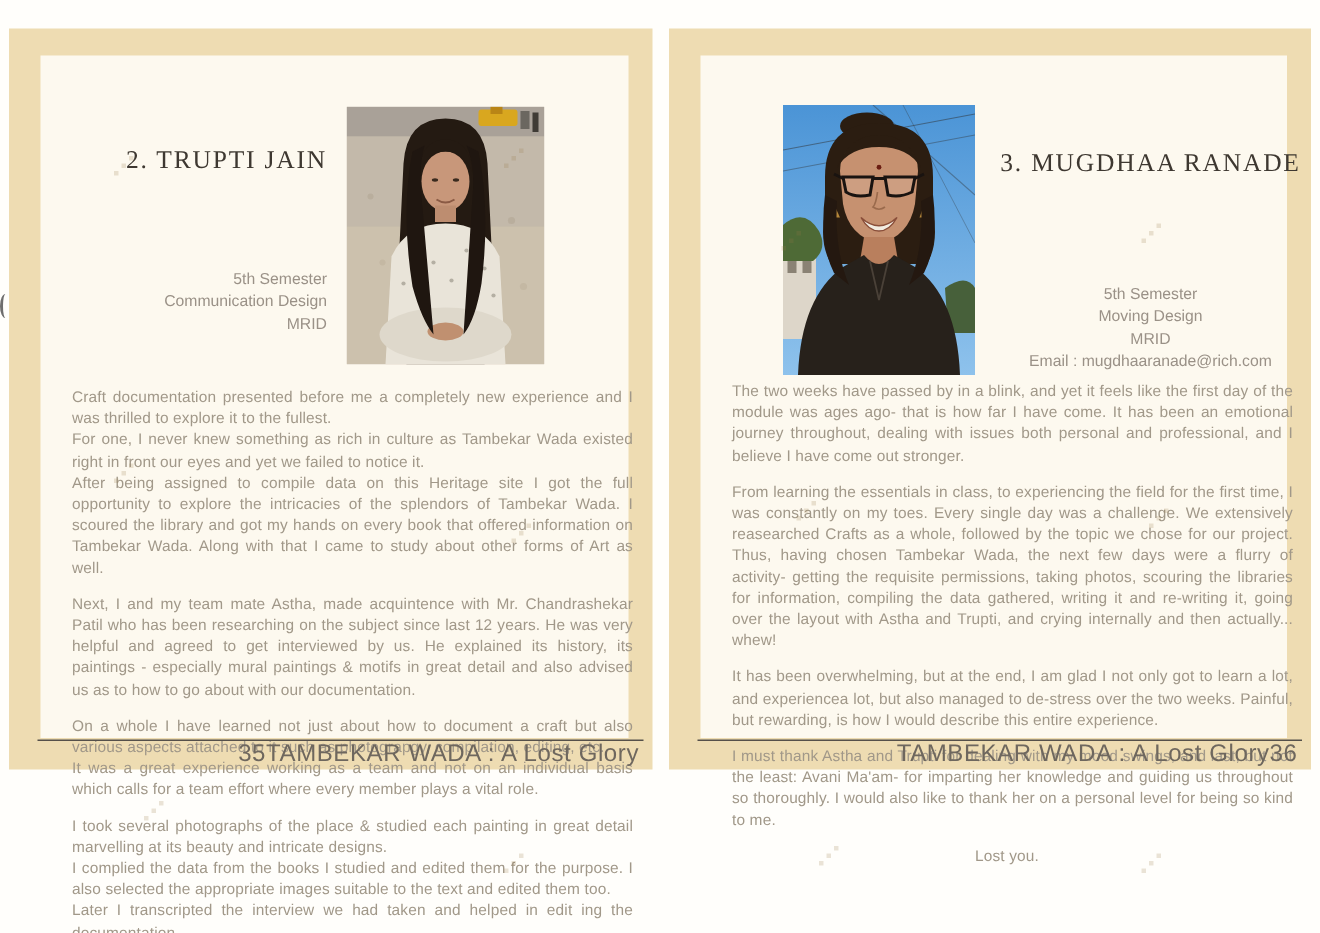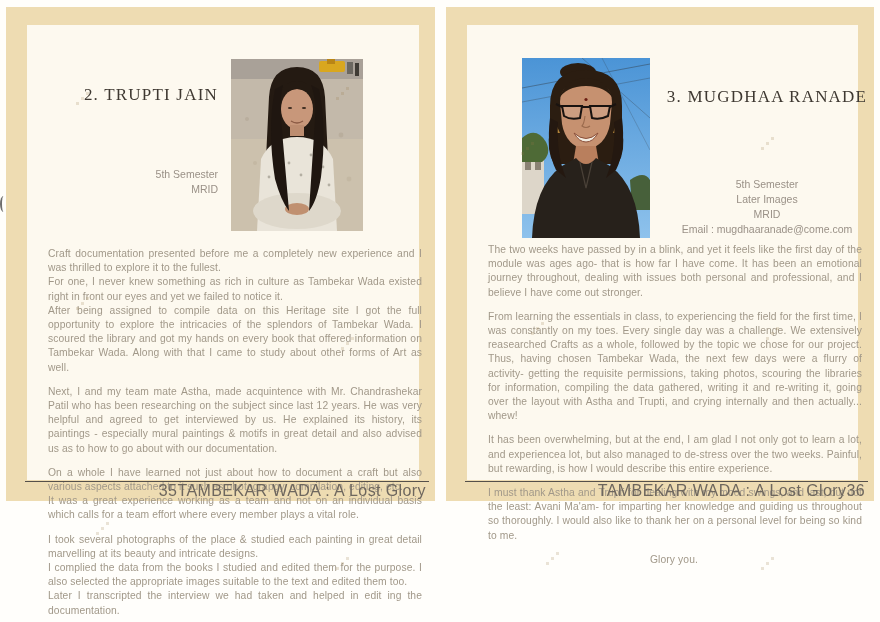--- a/index.html
+++ b/index.html
@@ -3,21 +3,21 @@
 <meta charset="utf-8">
 <style>
   html,body{margin:0;padding:0;}
   body{
     width:880px;height:622px;position:relative;overflow:hidden;
     background:#fffefb;
     font-family:"Liberation Sans",sans-serif;
   }
   .spread{position:absolute;inset:0;}
   
-  .page{position:absolute;top:7px;height:494px;background:#eedcb2;}
+  .page{position:absolute;top:19px;height:494px;background:#eedcb2;}
   .page.left{left:6px;width:429px;}
   .page.right{left:446px;width:428px;}
   .sheet{position:absolute;left:21px;top:18px;right:16px;bottom:21px;background:#fdf9ef;}
   .rule{position:absolute;left:19px;right:6px;bottom:19px;height:1.5px;background:#55504a;}
   .footer{position:absolute;left:24px;right:9px;bottom:3px;height:14px;
     display:flex;justify-content:flex-end;align-items:center;
     font-size:16px;letter-spacing:.4px;color:#6e675e;}
   
   .profile{position:absolute;color:#9a9187;}
   .profile h1{
@@ -53,20 +53,21 @@
 
 <div class="spread">
 
   <section class="page left">
     <div class="sheet"></div>
 
     <div class="profile profile-left">
       <h1>2. TRUPTI JAIN</h1>
       <div class="details">
           <div class="li-detail-line">5th Semester</div>
+          <div class="li-detail-line">Communication Design</div>
           <div class="li-detail-line">MRID</div>
         </div>
     </div>
 
     <div class="photo trupti">
       <svg viewBox="0 0 132 172" preserveAspectRatio="none">
         <rect width="132" height="172" fill="#bdb3a5"></rect>
         <rect width="132" height="20" fill="#a9a198"></rect>
         <rect y="20" width="132" height="60" fill="#c3b9aa"></rect>
         <rect y="80" width="132" height="92" fill="#ccc1ad"></rect>
@@ -172,32 +173,32 @@
         <path d="M58 104 L64 130 L70 104" stroke="#4a4138" stroke-width="1.2" fill="none"></path>
         <path d="M28 60 Q24 92 34 112 L44 120 Q34 96 36 64 Z" fill="#241810"></path>
         <path d="M100 60 Q104 92 94 112 L84 120 Q94 96 92 64 Z" fill="#241810"></path>
       </svg>
     </div>
 
     <div class="profile profile-right">
       <h1>3. MUGDHAA RANADE</h1>
       <div class="details">
           <div class="li-detail-line">5th Semester</div>
-          <div class="li-detail-line">Later Images</div>
+          <div class="li-detail-line">Moving Design</div>
           <div class="li-detail-line">MRID</div>
-          <div class="li-detail-line">Email : mugdhaaranade@come.com</div>
+          <div class="li-detail-line">Email : mugdhaaranade@rich.com</div>
         </div>
     </div>
 
     <div class="body right-body">
         <div class="li-paragraph">The two weeks have passed by in a blink, and yet it feels like the first day of the module was ages ago- that is how far I have come. It has been an emotional journey throughout, dealing with issues both personal and professional, and I believe I have come out stronger.</div>
         <div class="li-paragraph">From learning the essentials in class, to experiencing the field for the first time, I was constantly on my toes. Every single day was a challenge. We extensively reasearched Crafts as a whole, followed by the topic we chose for our project. Thus, having chosen Tambekar Wada, the next few days were a flurry of activity- getting the requisite permissions, taking photos, scouring the libraries for information, compiling the data gathered, writing it and re-writing it, going over the layout with Astha and Trupti, and crying internally and then actually... whew!</div>
         <div class="li-paragraph">It has been overwhelming, but at the end, I am glad I not only got to learn a lot, and experiencea lot, but also managed to de-stress over the two weeks. Painful, but rewarding, is how I would describe this entire experience.</div>
         <div class="li-paragraph">I must thank Astha and Trupti for dealing with my mood swings, and last, but not the least: Avani Ma'am- for imparting her knowledge and guiding us throughout so thoroughly. I would also like to thank her on a personal level for being so kind to me.</div>
-        <div class="li-paragraph">Glory you.</div>
+        <div class="li-paragraph">Lost you.</div>
       </div>
 
     <div class="rule"></div>
     <div class="footer">
       <span>TAMBEKAR WADA : A Lost Glory</span>
       <span>36</span>
     </div>
 
     <div class="wm" style="left:75px;top:145px;"></div>
     <div class="wm" style="left:315px;top:140px;"></div>

